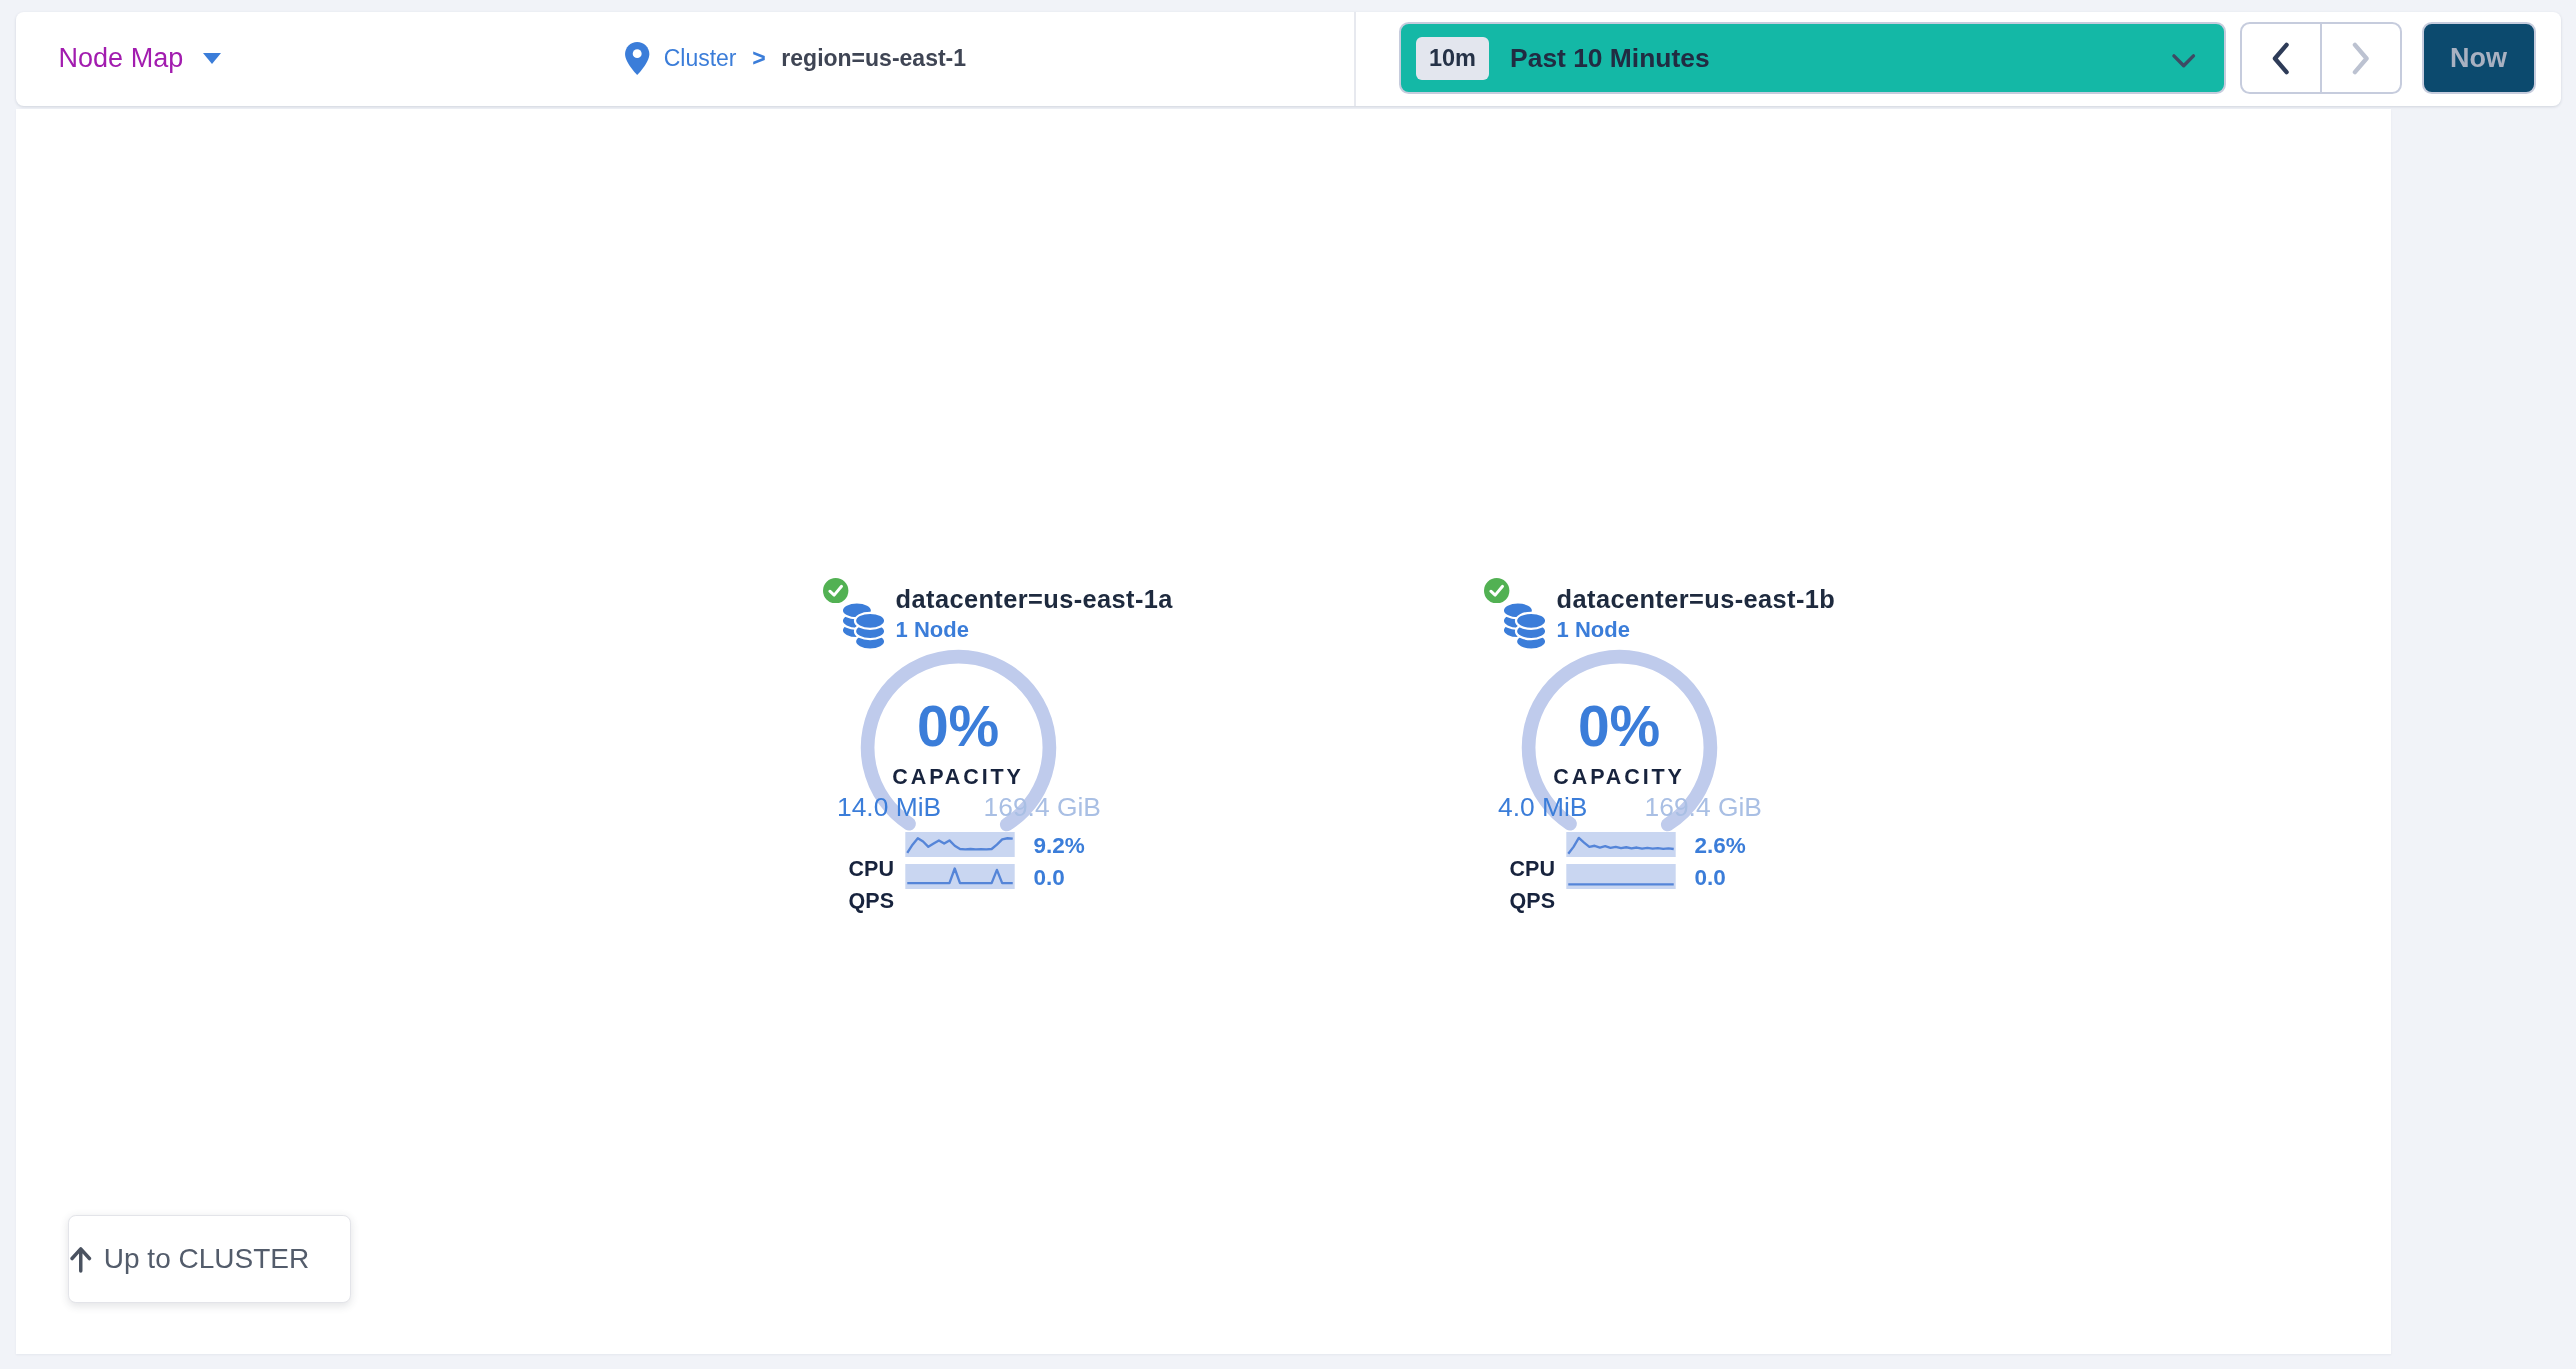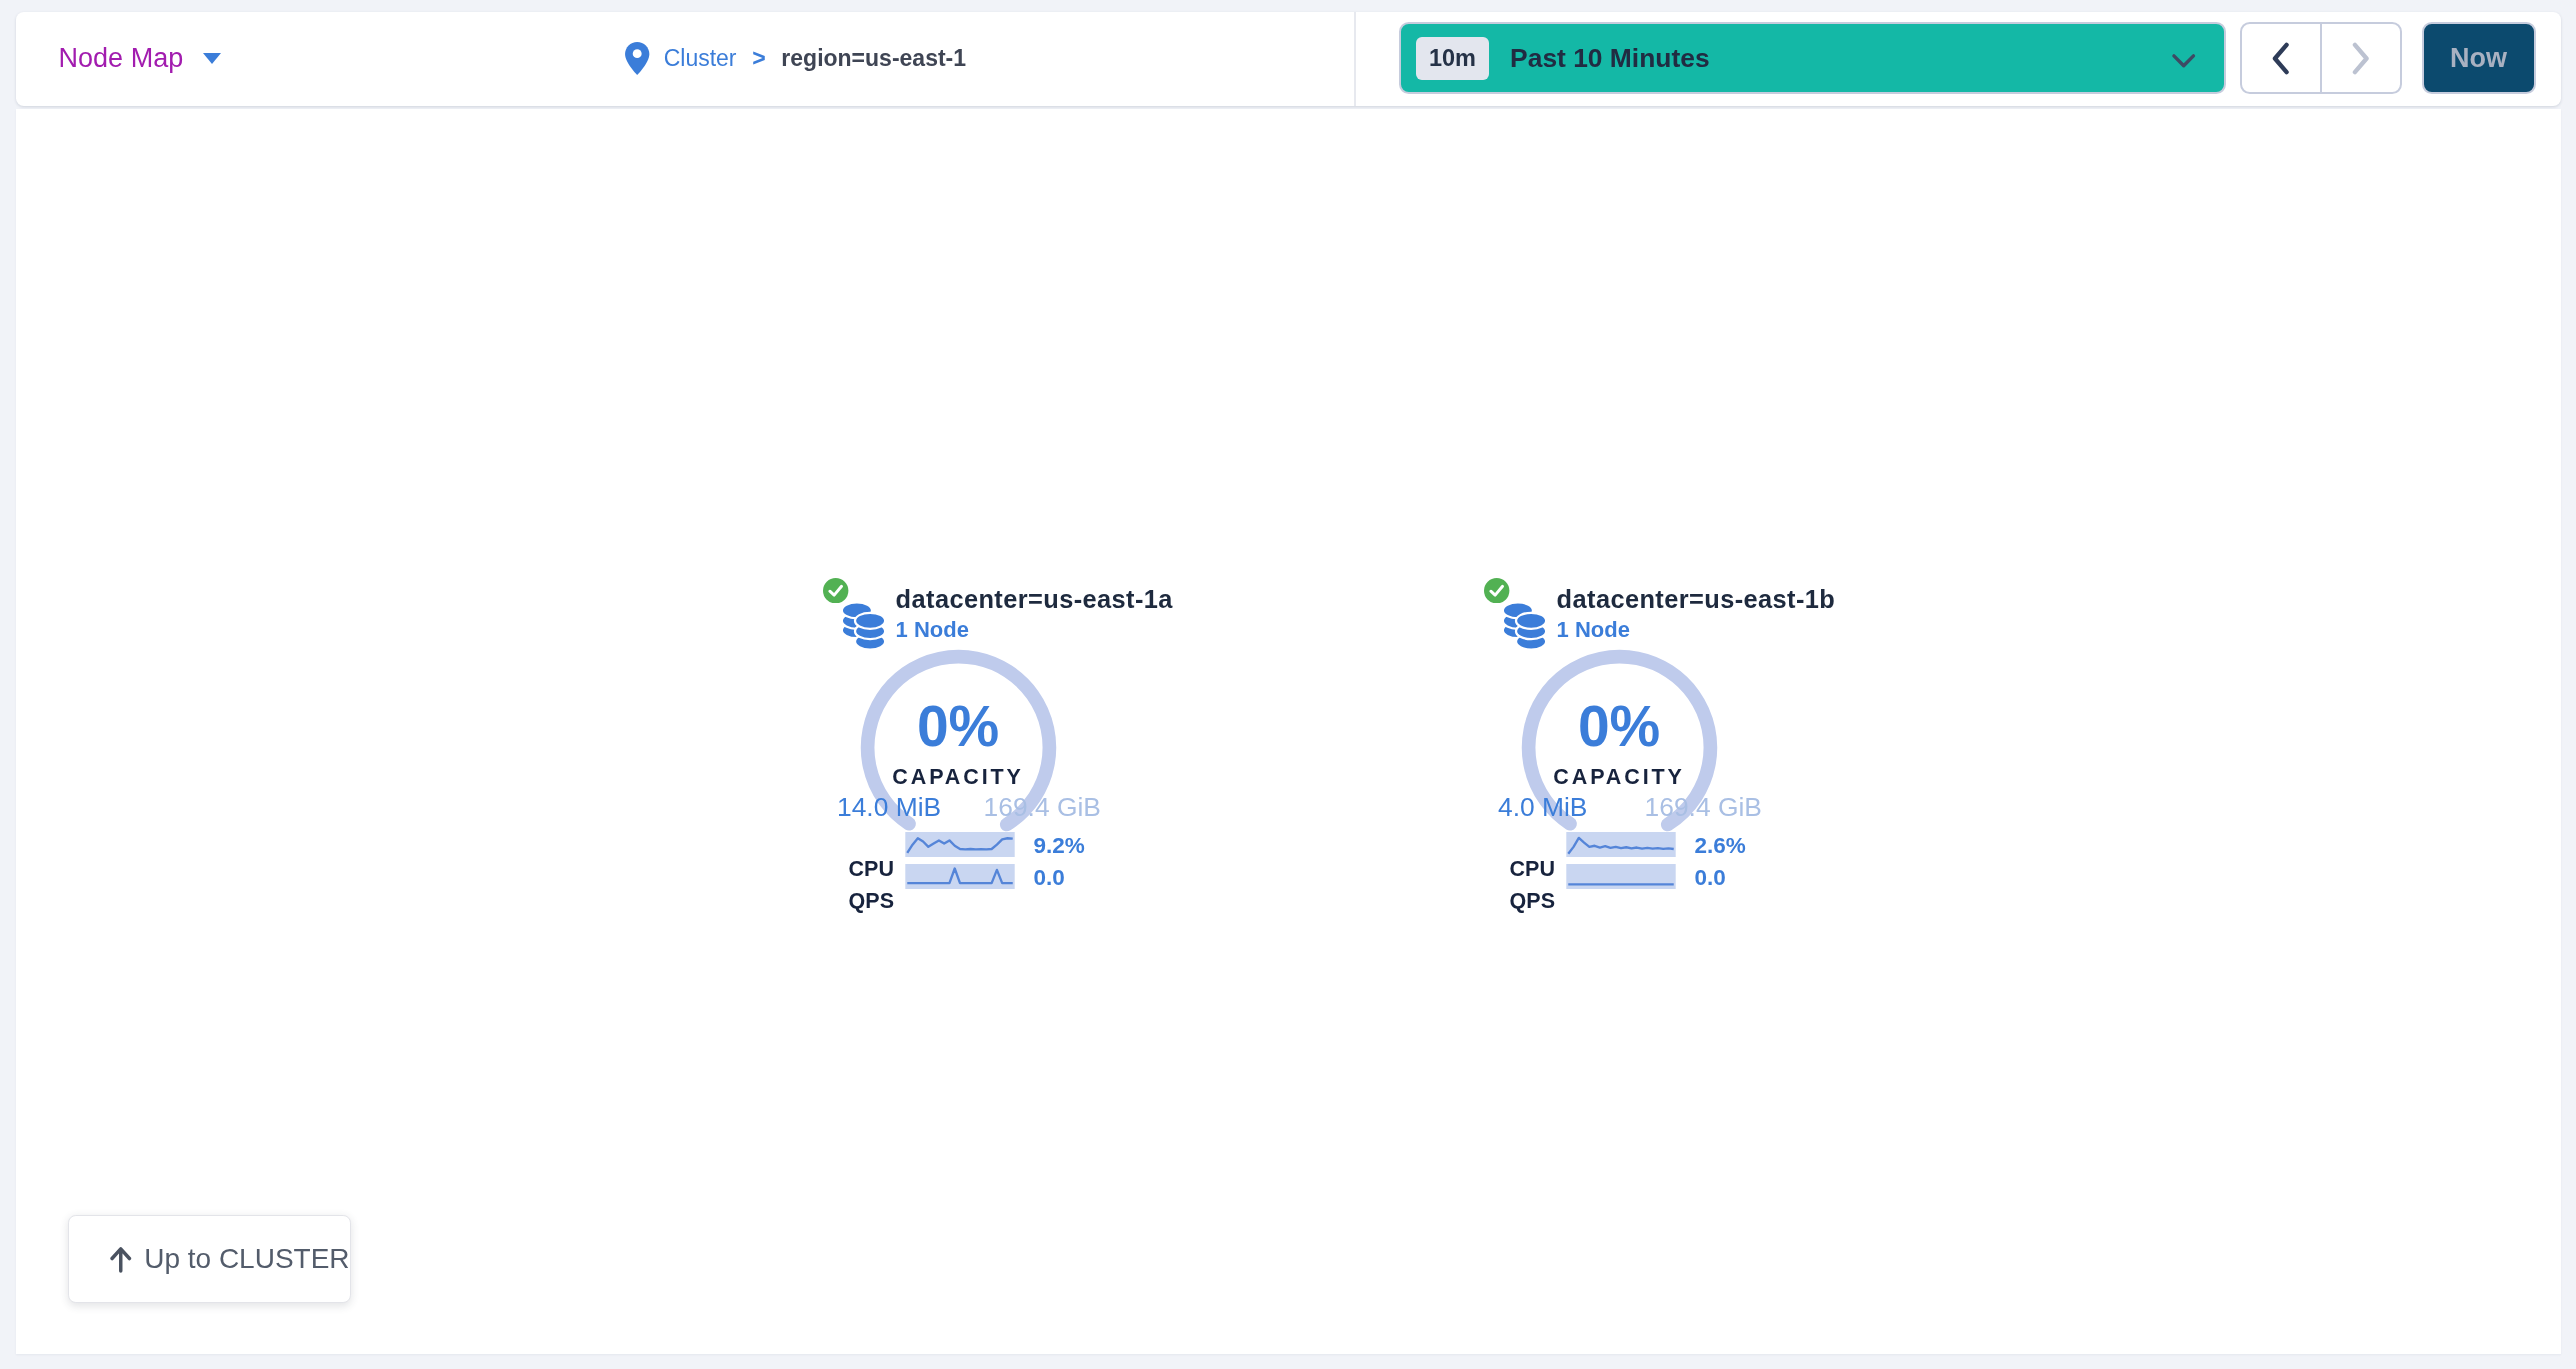--- a/index.html
+++ b/index.html
@@ -28,22 +28,22 @@
 
   .nav-group{position:absolute;left:2224px;top:10.8px;width:162px;height:72px;border:2px solid #c6ccdd;
              border-radius:9.8px;display:flex;box-sizing:border-box;background:#fff;}
   .nav-cell{flex:1;display:flex;align-items:center;justify-content:center;cursor:pointer;}
   .nav-cell.back{border-right:2px solid #c6ccdd;}
   .now-btn{position:absolute;left:2406px;top:10.8px;width:114px;height:72px;border:2px solid #c6ccdd;
            border-radius:9.8px;box-sizing:border-box;display:flex;align-items:center;justify-content:center;
            color:#a9b1c1;font-size:27px;font-weight:600;background:#0c4a6e;cursor:pointer;}
 
   
-  .map{position:absolute;left:15.6px;top:109px;width:2545px;height:1245px;background:#ffffff;
-       box-shadow:0 1px 2px rgba(40,50,80,.06);}
+  .map{position:absolute;left:15.6px;top:109px;width:2345px;height:1245px;background:#ffffff;
+       box-shadow:0 1px 2px rgba(40,50,80,.06);padding-left:30px;}
 
   .locality{position:absolute;width:303px;height:325px;}
   .loc-a{left:796px;top:466px;}
   .loc-b{left:1457px;top:466px;}
   .check-badge{position:absolute;left:11.7px;top:2.9px;width:25.4px;height:25.4px;}
   .db-icon{position:absolute;left:27px;top:24.4px;width:49px;height:53px;}
   .loc-title{position:absolute;left:84px;top:9.8px;font-size:25.4px;font-weight:700;color:#1e2a3e;
              letter-spacing:0.4px;white-space:nowrap;}
   .loc-nodes{position:absolute;left:84px;top:42px;font-size:22px;font-weight:700;color:#3b7dd9;cursor:pointer;}
   .gauge{position:absolute;left:39px;top:65px;width:215px;height:215px;}
@@ -56,21 +56,21 @@
   .mem-total{color:#a9bfe4;}
   .stat-row{position:absolute;left:0;right:0;height:27px;}
   .stat-row.cpu{top:256px;}
   .stat-row.qps{top:288px;}
   .stat-label{position:absolute;left:37px;top:2px;font-size:21.5px;font-weight:700;color:#17233d;margin-top:24px;}
   .spark{position:absolute;left:93px;top:1px;width:110px;height:25.4px;}
   .stat-value{position:absolute;left:222px;top:2px;font-size:22.5px;font-weight:700;color:#3b7dd9;}
 
   .up-btn{position:absolute;left:52px;top:1106px;width:281px;height:86px;background:#fff;
           border:1px solid #e3e4e9;border-radius:7.8px;box-shadow:0 2.9px 8.8px rgba(50,55,70,.14);
-          display:flex;align-items:center;justify-content:flex-end;gap:11.7px;color:#535c6b;font-size:28px;cursor:pointer;}
+          display:flex;align-items:center;justify-content:flex-start;gap:11.7px;color:#535c6b;font-size:28px;cursor:pointer;}
 </style>
 </head>
 <body>
 
 <div class="stage">
 
   <div class="toolbar">
 
     <div class="nodemap-select">
       <span class="nodemap-label">Node Map</span>

